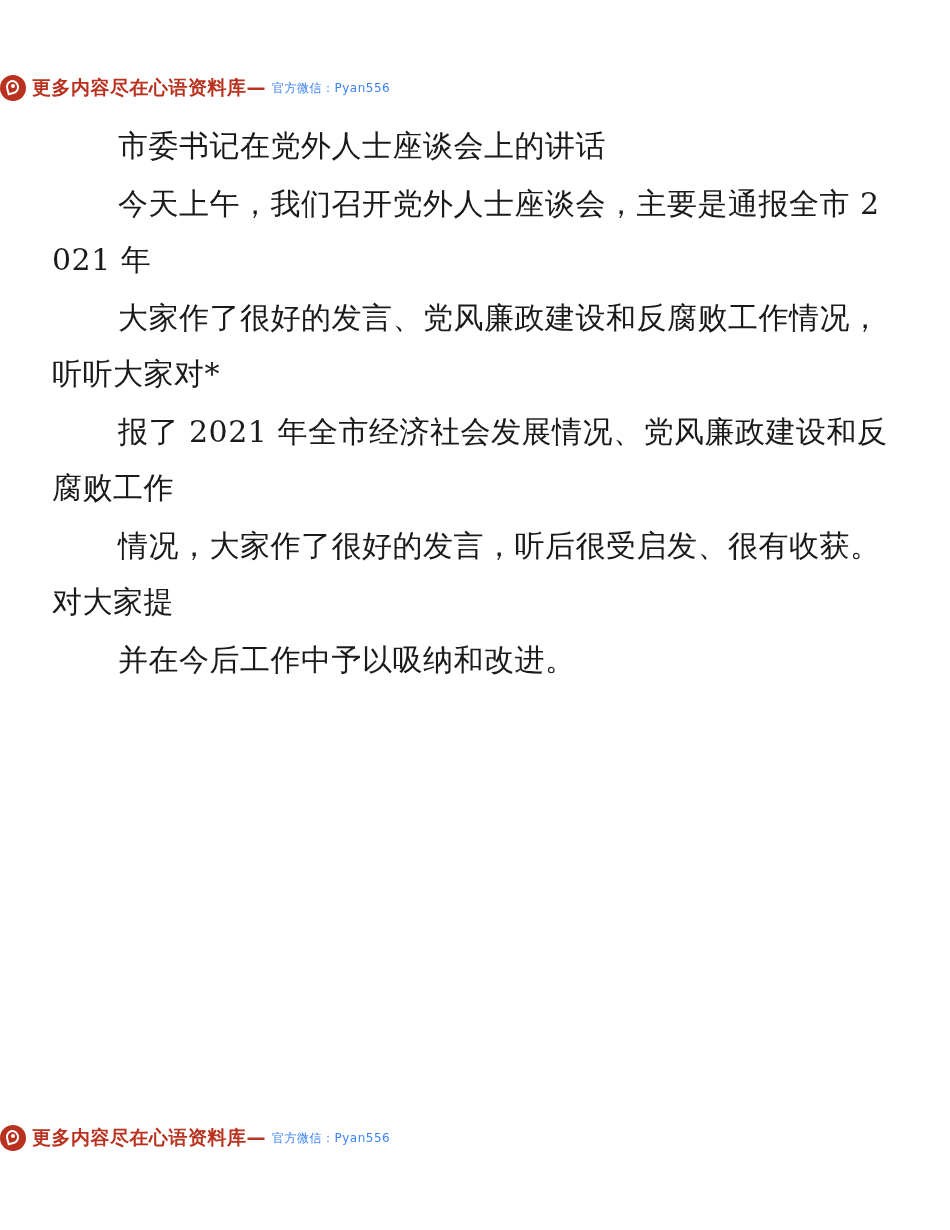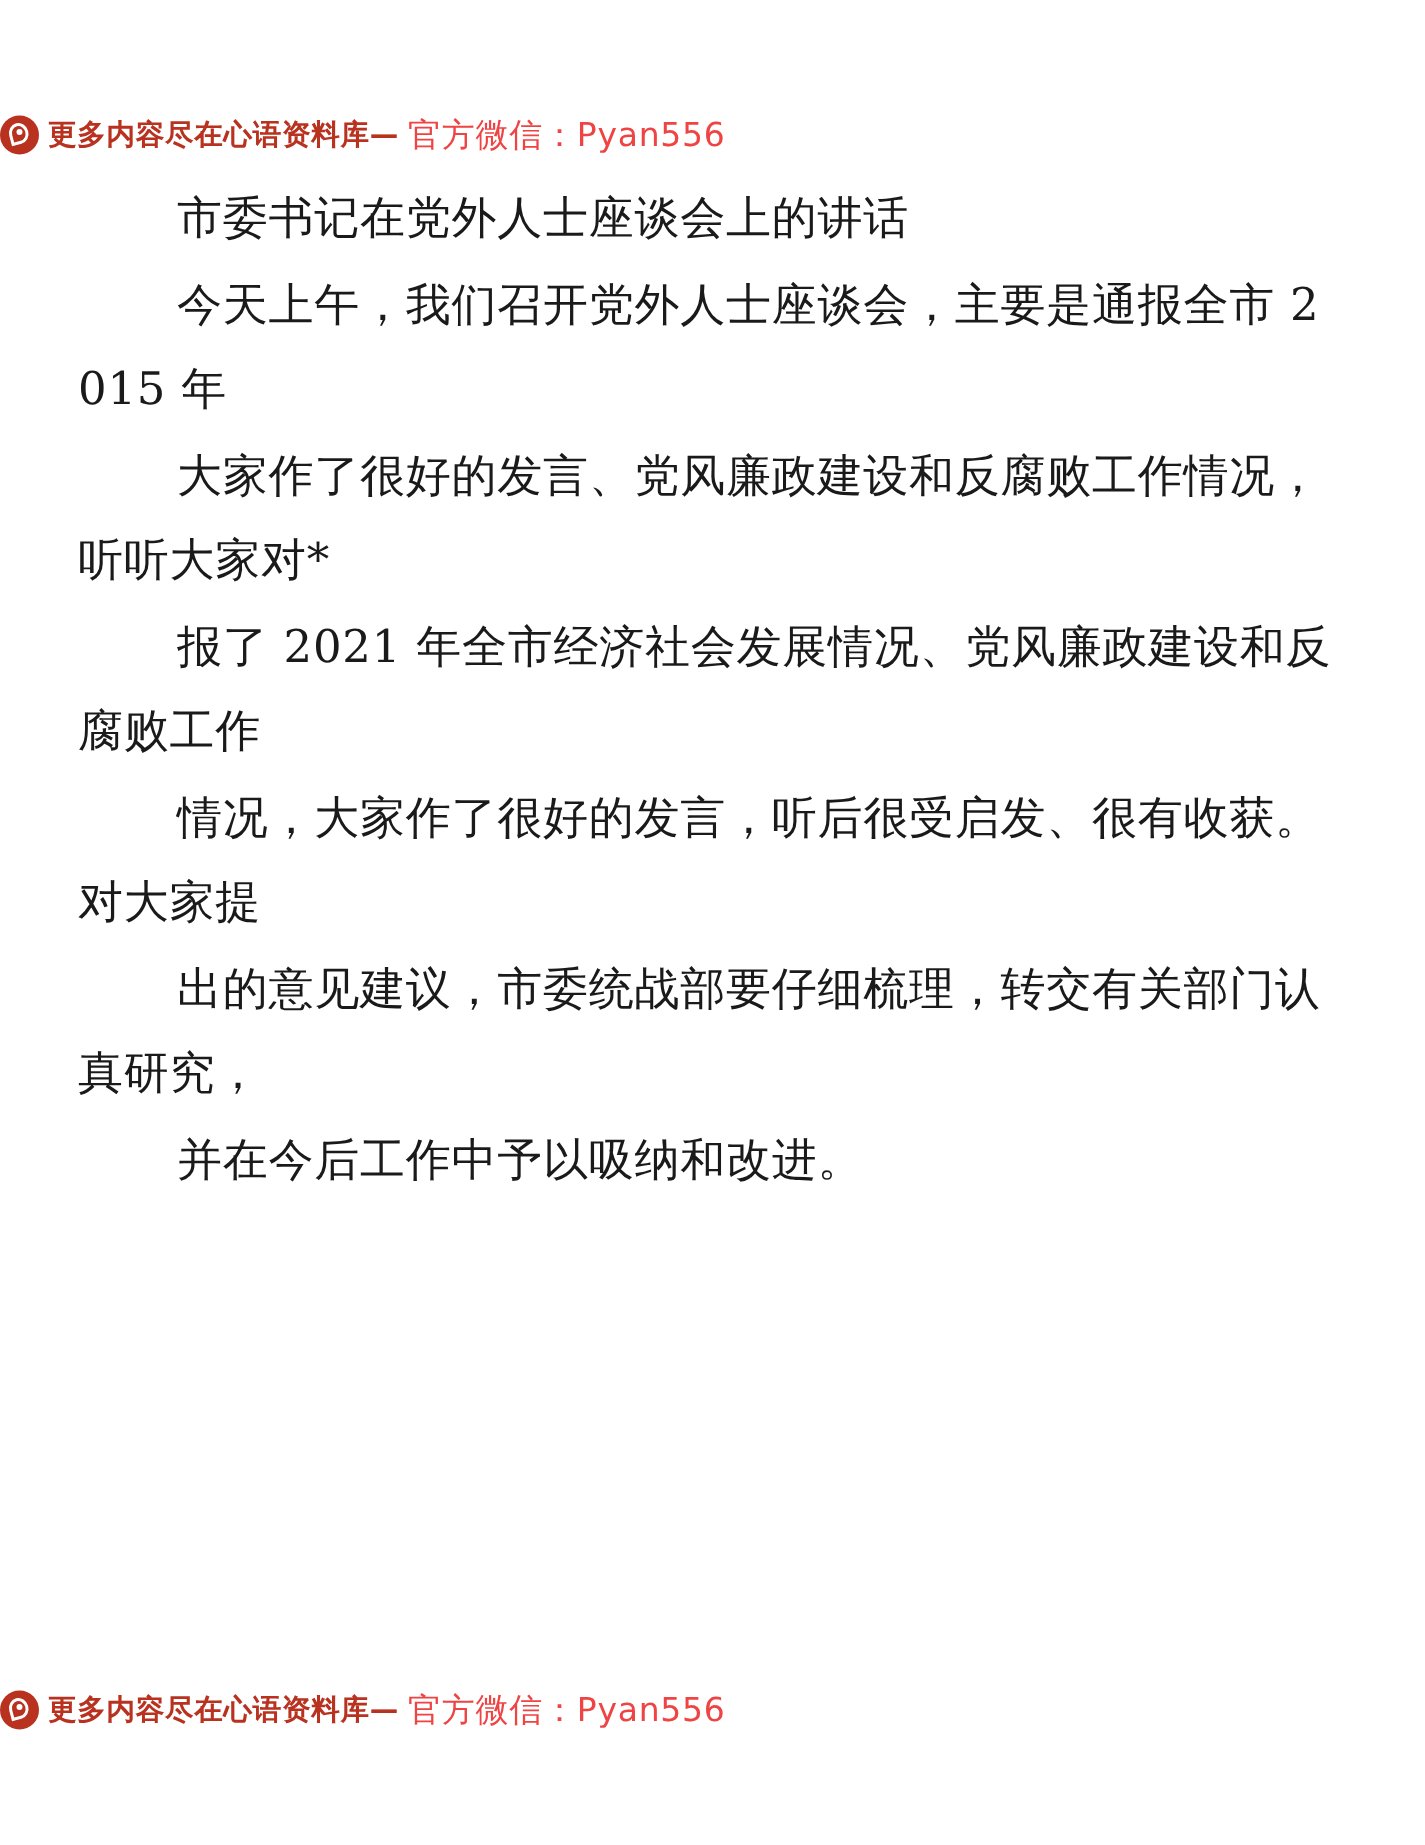--- a/index.html
+++ b/index.html
@@ -78,23 +78,23 @@
     height: 4px;
     background: #ffffff;
     border-radius: 50%;
   }
   .wm-text {
     font-weight: 700;
     color: #b8321f;
     font-size: 19px;
   }
   .wm-sub {
-    color: #ef4444;
+    color: #3b82f6;
     font-weight: 400;
-    font-size: 22px;
+    font-size: 12px;
   }
 
   
   .doc-body {
     position: absolute;
     top: 118px;
     left: 52px;
     width: 846px;
   }
   .para {
@@ -113,25 +113,24 @@
 <div class="page">
 
   <div class="wm wm-top">
     <span class="wm-logo"></span>
     <span class="wm-text">更多内容尽在心语资料库—</span>
     <span class="wm-sub">官方微信：Pyan556</span>
   </div>
 
   <div class="doc-body">
     <p class="para">市委书记在党外人士座谈会上的讲话</p>
-    <p class="para">今天上午，我们召开党外人士座谈会，主要是通报全市 2015 年</p>
+    <p class="para">今天上午，我们召开党外人士座谈会，主要是通报全市 2021 年</p>
     <p class="para">大家作了很好的发言、党风廉政建设和反腐败工作情况，听听大家对*</p>
     <p class="para">报了 2021 年全市经济社会发展情况、党风廉政建设和反腐败工作</p>
     <p class="para">情况，大家作了很好的发言，听后很受启发、很有收获。对大家提</p>
-    <p class="para">出的意见建议，市委统战部要仔细梳理，转交有关部门认真研究，</p>
     <p class="para">并在今后工作中予以吸纳和改进。</p>
   </div>
 
   <div class="wm wm-bottom">
     <span class="wm-logo"></span>
     <span class="wm-text">更多内容尽在心语资料库—</span>
     <span class="wm-sub">官方微信：Pyan556</span>
   </div>
 
 </div>

